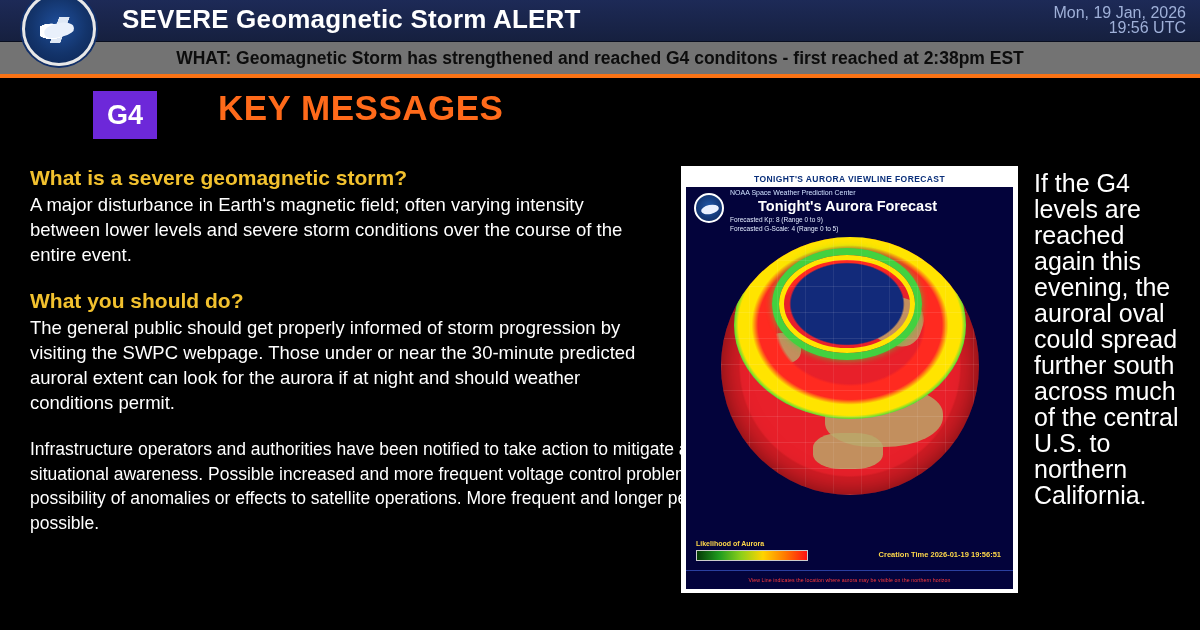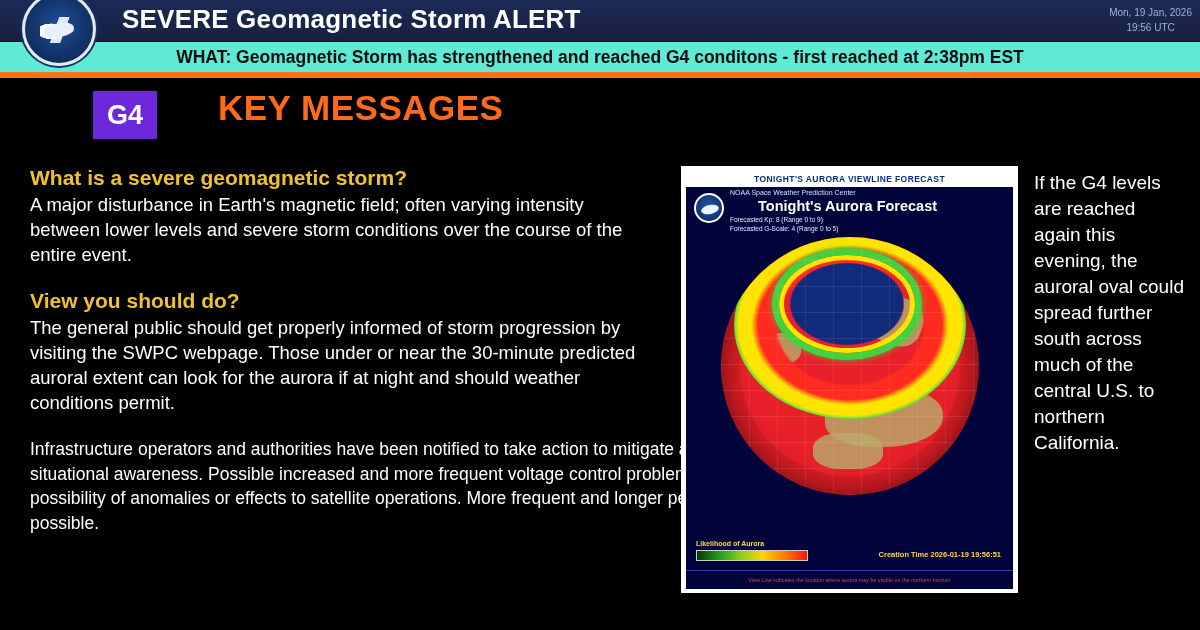--- a/index.html
+++ b/index.html
@@ -18,22 +18,22 @@
     background: linear-gradient(#1d2a57, #16203f);
     border-bottom: 1px solid #0a0f20;
   }
   .header-title {
     position: absolute; left: 122px; top: 4px;
     font-size: 26px; font-weight: bold; color: #ffffff;
     letter-spacing: .2px;
     white-space: nowrap;
   }
   .header-date {
-    position: absolute; right: 8px; top: 5px;
-    text-align: center; color: #9fb0d8; font-size: 10px; line-height: 15px;
+    position: absolute; right: 14px; top: 5px;
+    text-align: right; color: #9fb0d8; font-size: 16px; line-height: 15px;
   }
   .noaa-logo {
     position: absolute; left: 22px; top: -8px;
     width: 74px; height: 74px; border-radius: 50%;
     background: radial-gradient(circle at 50% 45%, #1f4f9c 0%, #13346b 55%, #0c2350 100%);
     border: 3px solid #e8e8e8;
     box-shadow: 0 0 0 2px #12306a;
     overflow: hidden;
     z-index: 5;
   }
@@ -47,23 +47,23 @@
   }
   .noaa-logo .bird:after{
     content:""; position:absolute; left:4px; top:6px;
     width:30px; height:14px; border-radius:50% 50% 40% 40%;
     background:#e9f0fb; transform: rotate(-12deg);
   }
 
   
   .what-bar {
     height: 36px;
-    background: #5eead4;
+    background: #737373;
     display: flex; align-items: center; justify-content: center;
-    border-bottom: 6px solid #f97316;
+    border-bottom: 4px solid #f97316;
   }
   .what-bar .what-text {
     font-size: 17.5px; font-weight: bold; color: #0d0d0d; white-space: nowrap;
   }
 
   
   .body-area { position: relative; height: 552px; background: #000; }
 
   
   .g4-badge {
@@ -89,21 +89,21 @@
   .q-body {
     font-size: 18.5px; color: #ffffff; line-height: 25px; font-weight: 500;
   }
   .blk { margin-bottom: 22px; }
   .blk.tech { margin-bottom: 0; }
   .blk.tech .q-body { font-size: 17.5px; line-height: 24.5px; width: 920px; }
 
   
   .right-col {
     position: absolute; right: 16px; top: 92px; width: 150px;
-    font-size: 19px; line-height: 26px; color: #ffffff;
+    font-size: 25px; line-height: 26px; color: #ffffff;
   }
 
   
   .aurora-panel {
     position: absolute; left: 681px; top: 88px;
     width: 337px; height: 427px;
     background: #ffffff;
     padding: 5px 5px 4px 5px;
   }
   .aurora-inner {
@@ -223,21 +223,21 @@
 
     <div class="g4-badge">G4</div>
     <div class="key-messages">KEY MESSAGES</div>
 
     <div class="left-col">
       <div class="blk">
         <div class="q-head">What is a severe geomagnetic storm?</div>
         <div class="q-body">A major disturbance in Earth's magnetic field; often varying intensity between lower levels and severe storm conditions over the course of the entire event.</div>
       </div>
       <div class="blk">
-        <div class="q-head">View you should do?</div>
+        <div class="q-head">What you should do?</div>
         <div class="q-body">The general public should get properly informed of storm progression by visiting the SWPC webpage. Those under or near the 30-minute predicted auroral extent can look for the aurora if at night and should weather conditions permit.</div>
       </div>
       <div class="blk tech">
         <div class="q-body">Infrastructure operators and authorities have been notified to take action to mitigate any possible impacts and for situational awareness. Possible increased and more frequent voltage control problems - normally mitigable. Increased possibility of anomalies or effects to satellite operations. More frequent and longer periods of GPS degradation possible.</div>
       </div>
     </div>
 
     <div class="right-col">If the G4 levels are reached again this evening, the auroral oval could spread further south across much of the central U.S. to northern California.</div>
 
     <div class="aurora-panel">

